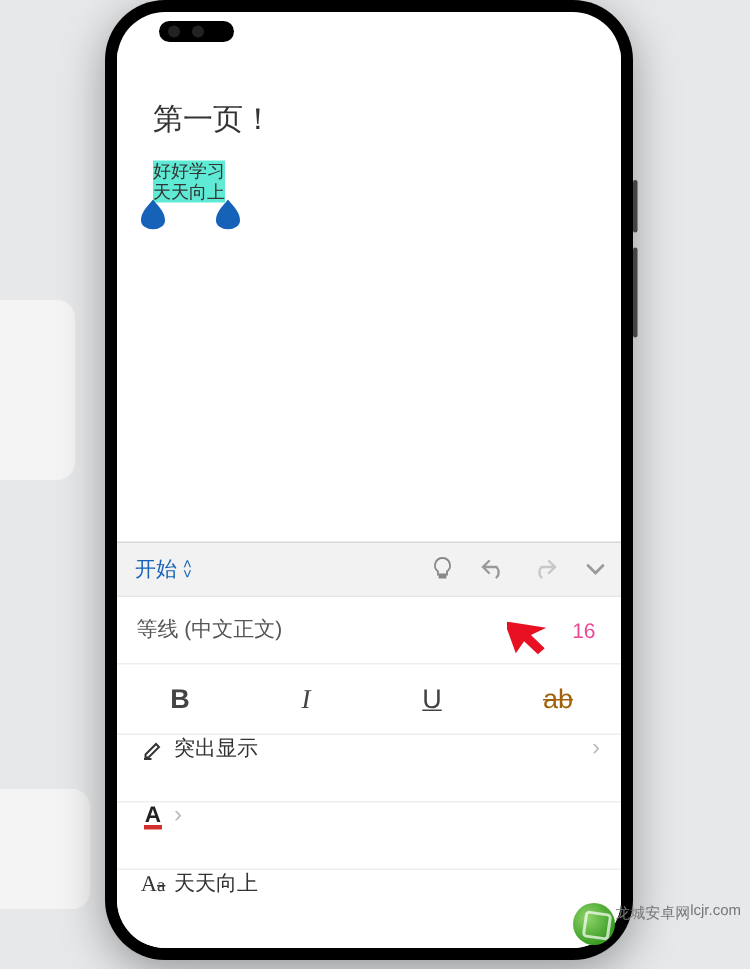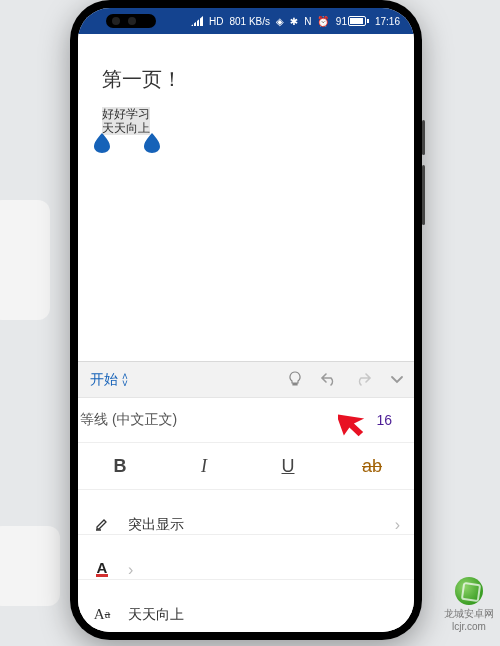--- a/index.html
+++ b/index.html
@@ -15,90 +15,75 @@
   .cam::before{left:6px}.cam::after{left:22px}
   .sig{display:inline-block;width:12px;height:10px;background:linear-gradient(to right,#fff 20%,transparent 20% 25%,#fff 25% 45%,transparent 45% 50%,#fff 50% 70%,transparent 70% 75%,#fff 75%);clip-path:polygon(0 100%,100% 0,100% 100%)}
   .batt{display:inline-flex;align-items:center;gap:1px}
   .batt-body{width:16px;height:8px;border:1px solid #fff;border-radius:2px;position:relative}
   .batt-body::after{content:"";position:absolute;left:1px;top:1px;bottom:1px;width:80%;background:#fff}
   .batt-tip{width:2px;height:4px;background:#fff}
   
   .doc{position:absolute;top:26px;left:0;right:0;bottom:260px;background:#fff;padding:32px 24px;color:#333}
   .title{font-size:20px;margin-bottom:14px}
   .selwrap{position:relative;display:inline-block}
-  .seltext{background:#e5e5e5;font-size:12px;line-height:14px;white-space:pre;padding:0}
+  .seltext{background:#5eead4;font-size:12px;line-height:14px;white-space:pre;padding:0}
   .handle{position:absolute;width:16px;height:20px}
   .handle svg{display:block}
   .handle.start{left:-8px;bottom:-18px}
   .handle.end{right:-10px;bottom:-18px}
   
   .toolbar{position:absolute;left:0;right:0;bottom:234px;height:36px;background:#f2f2f2;border-top:1px solid #d9d9d9;display:flex;align-items:center;color:#1662b8;font-size:14px}
   .toolbar .tab{padding:0 12px;display:flex;align-items:center;gap:4px}
   .toolbar .sort{font-size:10px;line-height:7px;color:#1662b8}
   .toolbar .spacer{flex:1}
   .toolbar .ticon{width:34px;text-align:center;color:#8a8a8a}
   .toolbar .bulb{color:#888}
   
   .panel{position:absolute;left:0;right:0;bottom:0;height:234px;background:#fff;border-top:1px solid #e5e5e5;color:#333;font-size:14px}
-  .fontrow{display:flex;align-items:center;height:44px;padding:0 2px;border-bottom:1px solid #eee}
+  .fontrow{display:flex;align-items:center;height:44px;padding:0 13px;border-bottom:1px solid #eee}
   .fontname{flex:1;color:#555}
-  .fontsize{color:#4c1d95;margin-right:20px}
+  .fontsize{color:#ec4899;margin-right:4px}
   .stylerow{display:flex;align-items:center;height:46px;border-bottom:1px solid #eee}
   .stylebtn{flex:1;text-align:center;font-size:18px;color:#444}
   .stylebtn.bold{font-weight:700}
   .stylebtn.italic{font-style:italic;font-family:Georgia,serif}
   .stylebtn.under{text-decoration:underline}
   .stylebtn.strike{text-decoration:line-through;color:#a16207}
-  .optrow{display:flex;align-items:flex-end;height:44px;padding:0 14px;border-bottom:1px solid #eee;gap:16px}
+  .optrow{display:flex;align-items:flex-start;height:44px;padding:0 14px;border-bottom:1px solid #eee;gap:4px}
   .optrow .chev{color:#bbb;font-size:16px}
   .optrow .lab{flex:1}
   .ic{width:20px;height:20px;display:flex;align-items:center;justify-content:center}
   .ic-highlight{width:16px;height:16px}
   .ic-fontcolor{font-weight:700;font-size:15px;color:#222;border-bottom:3px solid #d32f2f;line-height:13px;padding:0 1px}
   .ic-clear{font-family:Georgia,serif;font-size:15px}
   
   .cursor{position:absolute;pointer-events:none}
   .cursor svg{display:block}
   
-  .watermark{position:absolute;right:6px;bottom:14px;display:flex;flex-direction:column;align-items:center;color:#777;font-size:10px}
+  .watermark{position:absolute;right:6px;bottom:14px;display:flex;flex-direction:row;color:#777;font-size:10px}
   .watermark .logo{width:28px;height:28px;border-radius:50%;background:radial-gradient(circle at 35% 35%,#8fd46b,#3a9d23 70%);margin-bottom:2px;position:relative}
   .watermark .logo::after{content:"";position:absolute;left:7px;top:6px;width:14px;height:14px;border:2px solid rgba(255,255,255,.7);border-radius:3px;transform:rotate(8deg)}
   
   .prop{position:absolute;background:#f4f4f4;border-radius:12px}
   .prop.p1{left:-10px;top:200px;width:60px;height:120px}
   .prop.p2{left:-10px;bottom:40px;width:70px;height:80px}
 </style>
 </head>
 <body>
 
 <div class="prop p1"></div>
 <div class="prop p2"></div>
 
 <div class="phone">
   <div class="sidebtn"></div>
   <div class="sidebtn2"></div>
   <div class="screen">
 
     <div class="cam"></div>
 
-    <div class="status">
-      <span class="sig"></span>
-      <span>HD</span>
-      <span>801 KB/s</span>
-      <span>◈</span>
-      <span>✱</span>
-      <span>N</span>
-      <span>⏰</span>
-      <span class="batt">
-        <span>91</span>
-        <span class="batt-body"></span>
-          <span class="batt-tip"></span>
-      </span>
-      <span>17:16</span>
-    </div>
 
     <div class="doc">
       <div class="title">第一页！</div>
       <div class="selwrap">
         <div class="seltext">好好学习
 天天向上</div>
         <div class="handle start">
           <svg width="16" height="20" viewBox="0 0 16 20">
               <path d="M8 0 C3 6 0 9 0 14 a8 6 0 0 0 16 0 C16 9 13 6 8 0 Z" fill="#1662b8"></path>
             </svg>

